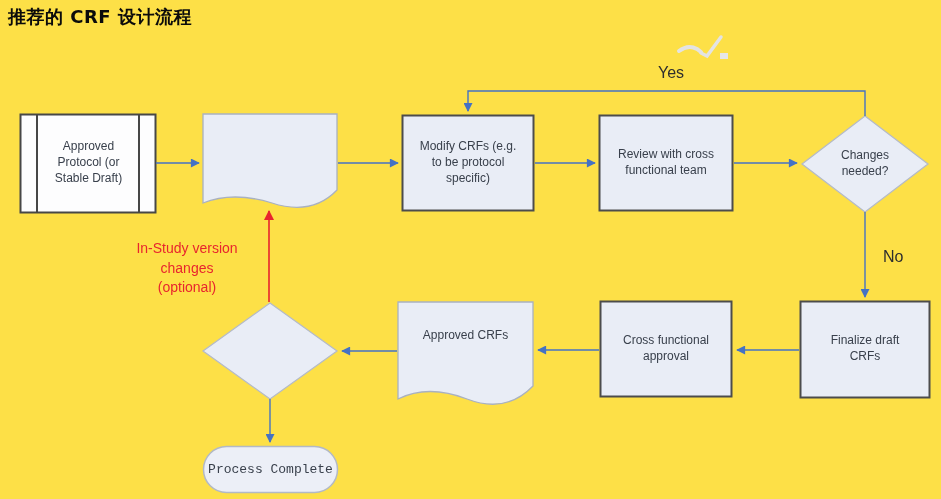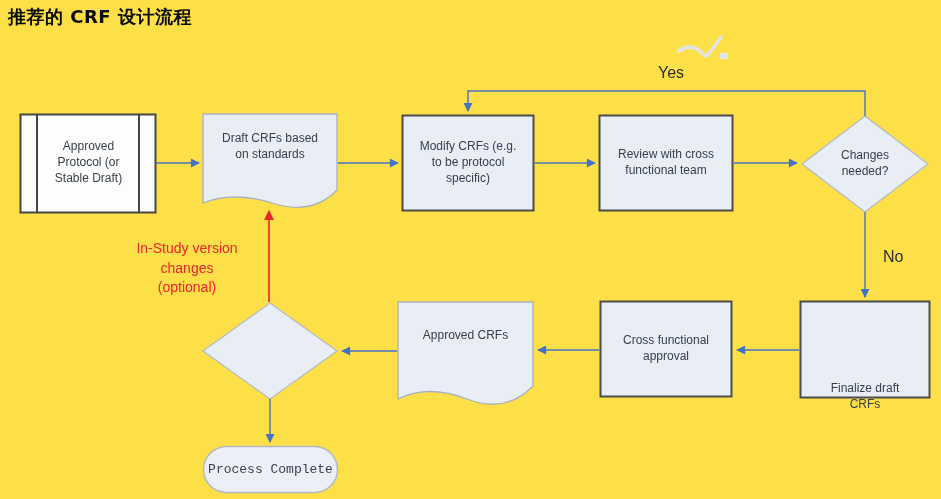--- a/index.html
+++ b/index.html
@@ -117,34 +117,32 @@
       <path d="M397,351 H342" marker-end="url(#arrow-blue)"></path>
       <path d="M270,399 V442" marker-end="url(#arrow-blue)"></path>
     </g>
     <path d="M269,302 V211" stroke="#e8252e" stroke-width="1.6" fill="none" marker-end="url(#arrow-red)"></path>
   </svg>
 
   <div class="lbl" style="left:38px; top:117px; width:101px; height:92px;">Approved
 Protocol (or
 Stable Draft)</div>
 
-  <div class="lbl" style="left:205px; top:121px; width:130px; height:52px;">Draft CRFs based
-on standards</div>
 
   <div class="lbl" style="left:404px; top:118px; width:128px; height:90px;">Modify CRFs (e.g.
 to be protocol
 specific)</div>
 
   <div class="lbl" style="left:601px; top:118px; width:130px; height:90px;">Review with cross
 functional team</div>
 
   <div class="lbl" style="left:813px; top:134px; width:104px; height:60px;">Changes
 needed?</div>
 
-  <div class="lbl" style="left:802px; top:304px; width:126px; height:90px;margin-top:48px;">Finalize draft
+  <div class="lbl" style="left:802px; top:304px; width:126px; height:90px;">Finalize draft
 CRFs</div>
 
   <div class="lbl" style="left:602px; top:304px; width:128px; height:90px;">Cross functional
 approval</div>
 
   <div class="lbl" style="left:400px; top:318px; width:131px; height:36px;">Approved CRFs</div>
 
 
   <div class="lbl lbl-md" style="left:205px; top:447px; width:131px; height:45px;">Process Complete</div>
 

